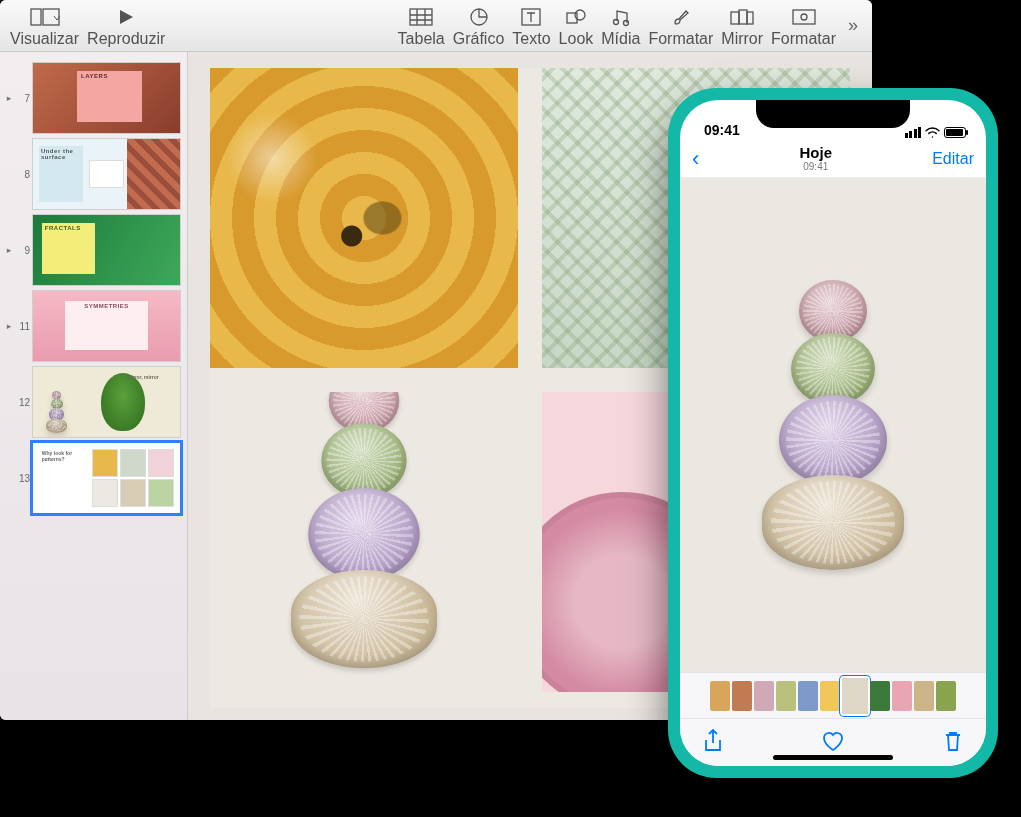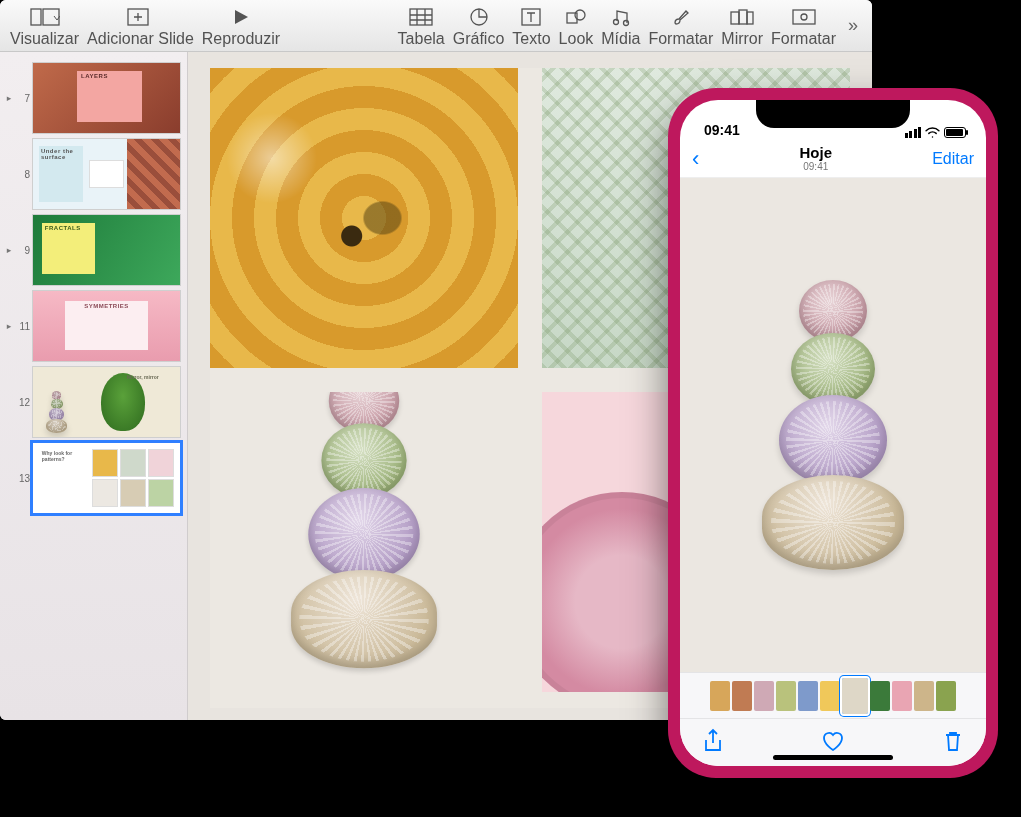--- a/index.html
+++ b/index.html
@@ -137,21 +137,21 @@
   .s2{width:34%;aspect-ratio:1.15/1;background:radial-gradient(circle at 45% 35%,#d8e2c7,#9cb279 70%);margin-top:-4%;}
   .s3{width:44%;aspect-ratio:1.2/1;background:radial-gradient(circle at 45% 35%,#e4d9eb,#b099c3 70%);margin-top:-4%;}
   .s4{width:58%;aspect-ratio:1.5/1;background:radial-gradient(circle at 45% 30%,#efe6da,#cab998 70%);margin-top:-4%;border-radius:50%/44%;}
   .tile3 .urchins{transform:scale(.82) translateY(10px);}
 
   
   .iphone {
     position:absolute;
     left: 668px; top: 88px;
     width: 330px; height: 690px;
-    background:#be185d;
+    background:#14b8a6;
     border-radius: 48px;
     padding: 12px;
     box-shadow: 0 20px 40px rgba(0,0,0,.5);
   }
   .iphone-screen {
     width:100%; height:100%;
     background:#fff;
     border-radius: 38px;
     overflow:hidden;
     position:relative;
@@ -205,29 +205,20 @@
   <div class="toolbar">
     <div class="tb-item">
       <div class="tb-icon">
           <svg width="30" height="20">
             <rect x="1" y="2" width="10" height="16"></rect>
             <rect x="13" y="2" width="16" height="16"></rect>
             <path d="M24 9l3 4 3-4" stroke-width="1"></path>
           </svg>
         </div>
       <div class="tb-label">Visualizar</div>
-    </div>
-    <div class="tb-item">
-      <div class="tb-icon">
-          <svg width="26" height="20">
-            <rect x="1" y="2" width="20" height="16"></rect>
-            <path d="M11 6v8M7 10h8"></path>
-          </svg>
-        </div>
-      <div class="tb-label">Adicionar Slide</div>
     </div>
     <div class="tb-item">
       <div class="tb-icon">
           <svg width="20" height="20">
             <path d="M4 3l13 7-13 7z" fill="#545454" stroke="none"></path>
           </svg>
         </div>
       <div class="tb-label">Reproduzir</div>
     </div>
     <div class="tb-spacer"></div>

